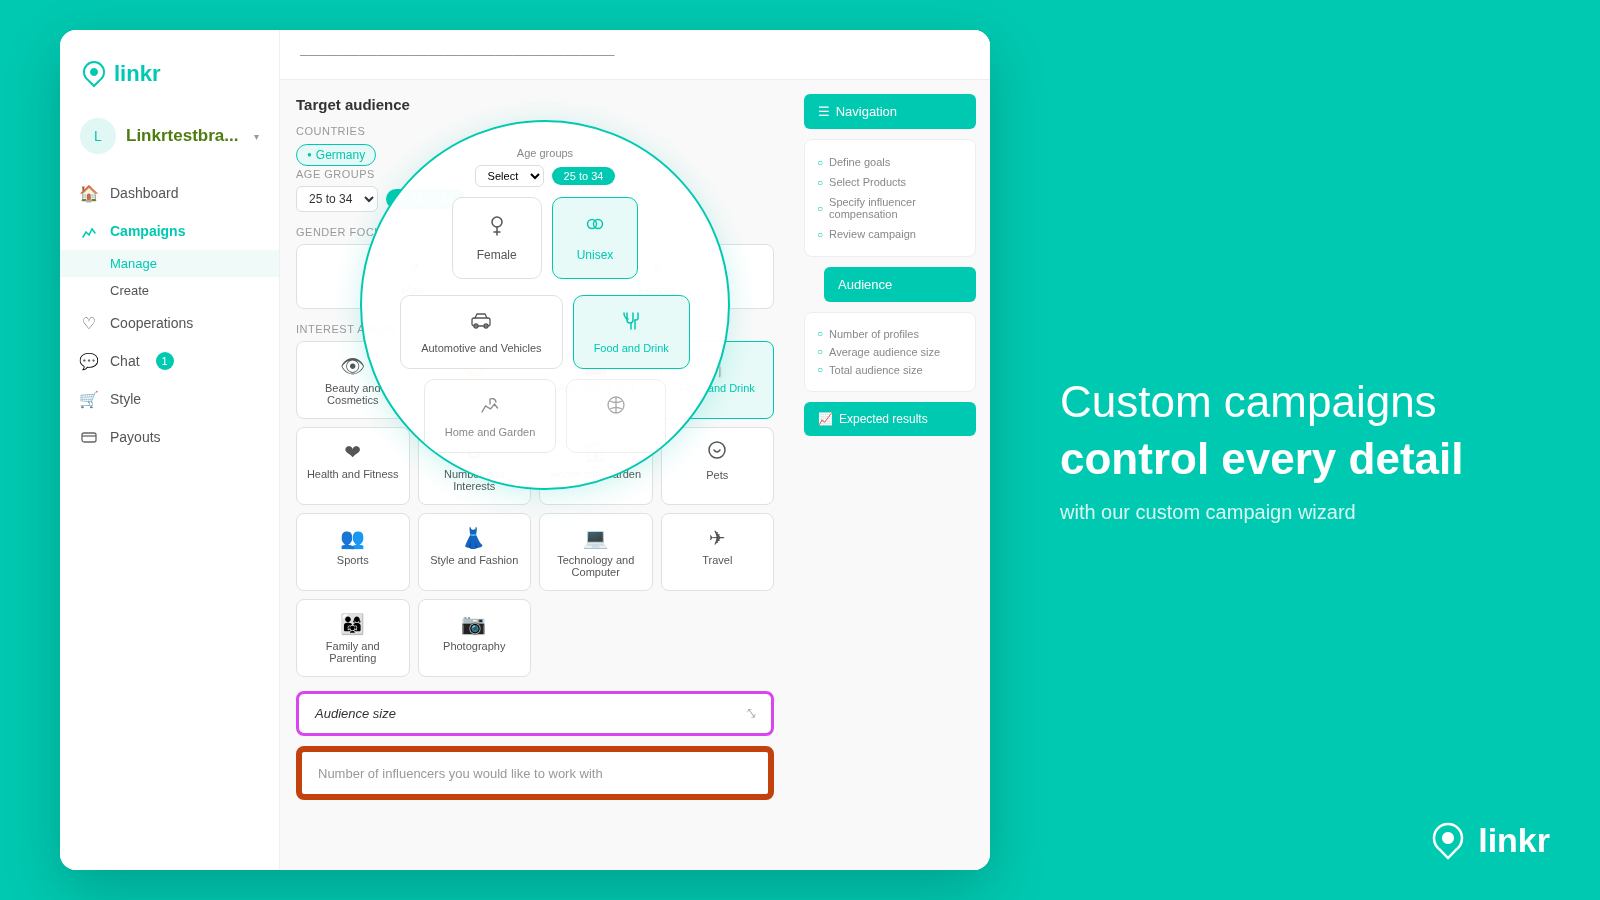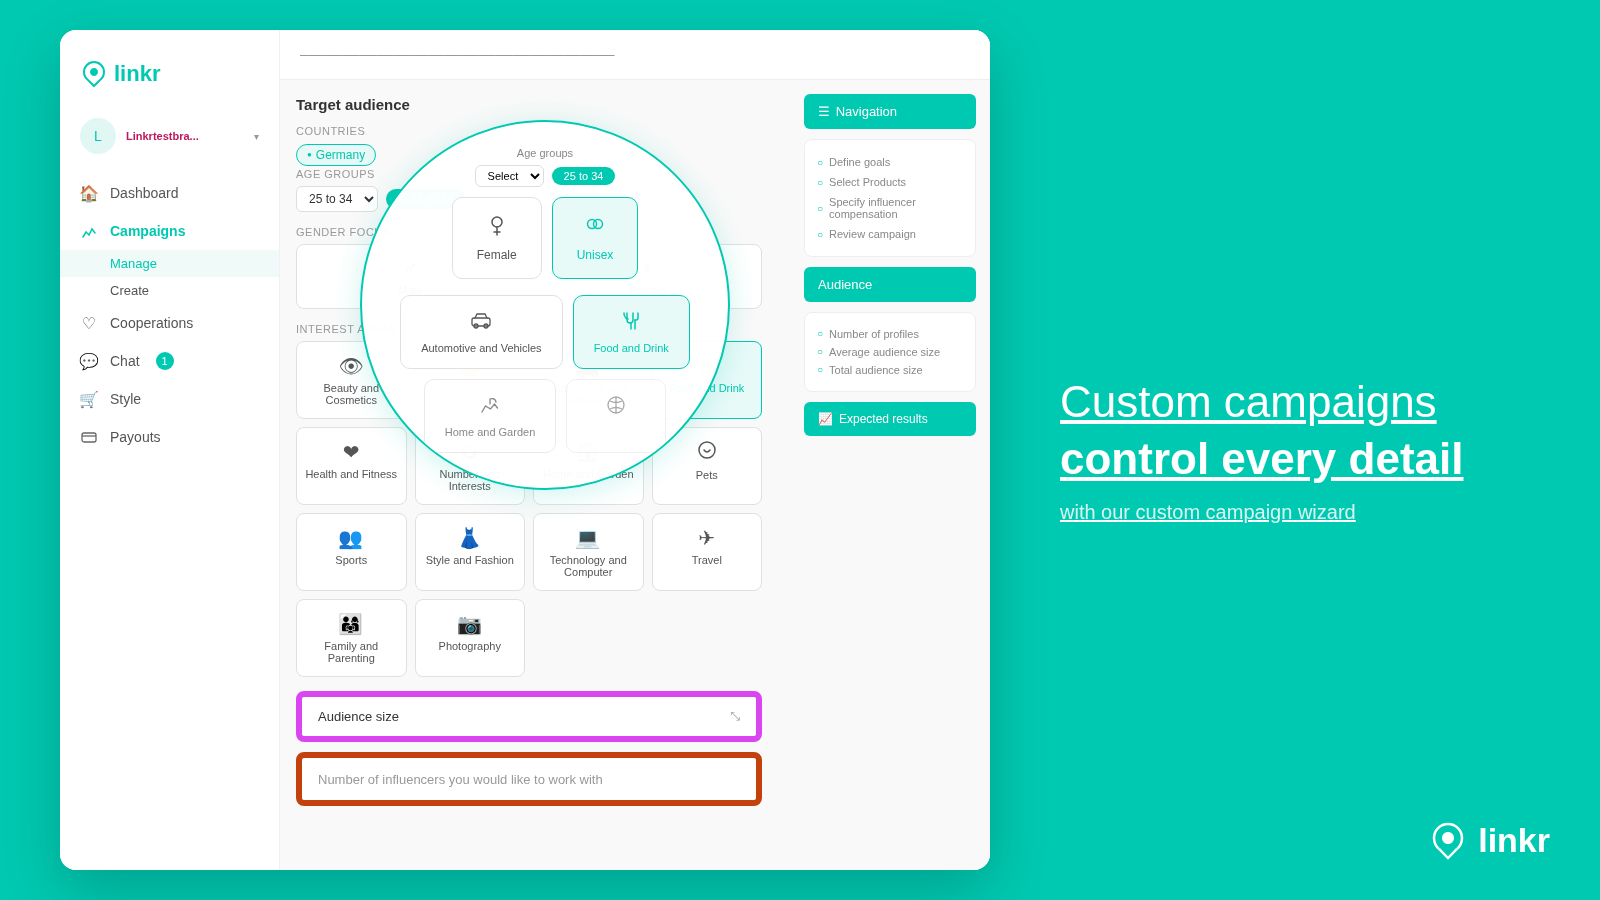--- a/index.html
+++ b/index.html
@@ -69,23 +69,23 @@
       background: #e0f7f4;
       display: flex;
       align-items: center;
       justify-content: center;
       font-size: 14px;
       color: #00C9B1;
       overflow: hidden;
     }
 
     .sidebar-account .account-name {
-      font-size: 11px;
+      font-size: 17px;
       font-weight: 600;
-      color: #be185d;
+      color: #4d7c0f;
     }
 
     .sidebar-account .chevron {
       margin-left: auto;
       color: #999;
       font-size: 10px;
     }
 
     .sidebar-nav-item {
       display: flex;
@@ -153,21 +153,21 @@
       padding: 0 20px;
       font-size: 13px;
       color: #666;
     }
 
     
     .content-area {
       display: flex;
       flex: 1;
       overflow: hidden;
-      gap: 12px;
+      gap: 0;
     }
 
     
     .left-panel {
       flex: 1;
       overflow-y: auto;
       padding: 16px;
     }
 
     .section-title {
@@ -281,28 +281,29 @@
     .interest-card .interest-icon { font-size: 20px; margin-bottom: 4px; }
 
     .interest-card.selected {
       border-color: #00C9B1;
       background: #e8faf8;
       color: #00C9B1;
     }
 
     
     .audience-section {
-      border: 6px solid #d946ef;
+      border: 3px solid #d946ef;
       border-radius: 8px;
       padding: 12px 16px;
       background: white;
       margin-bottom: 10px;
       display: flex;
       align-items: center;
       justify-content: space-between;
+      font-style: italic;
     }
 
     .audience-section .audience-label {
       font-size: 13px;
       color: #333;
     }
 
     .expand-icon {
       color: #999;
       font-size: 12px;
@@ -365,20 +366,21 @@
       font-size: 10px;
     }
 
     .audience-panel {
       background: #00C9B1;
       border-radius: 6px;
       padding: 10px 14px;
       color: white;
       font-size: 13px;
       font-weight: 500;
+      margin-left: 20px;
     }
 
     .audience-stats {
       background: white;
       border-radius: 8px;
       padding: 12px;
       border: 1px solid #eee;
     }
 
     .audience-stat {
@@ -792,21 +794,21 @@
           </svg>
         </div>
         <div></div>
       </div>
     </div>
   </div>
 
 </div>
 
 <div style="position:fixed; right:0; top:0; width:580px; height:900px; display:flex; flex-direction:column; justify-content:center; padding: 60px 60px 60px 40px;">
-  <div style="color:white;text-decoration:underline;">
+  <div style="color:white;">
     <div style="font-size:44px; font-weight:300; line-height:1.2; margin-bottom:4px;">Custom campaigns</div>
     <div style="font-size:44px; font-weight:800; line-height:1.2; margin-bottom:16px; color:white;">control every detail</div>
     <div style="font-size:20px; font-weight:300; color:rgba(255,255,255,0.85);">with our custom campaign wizard</div>
   </div>
 
   <div style="position:absolute; bottom:40px; right:50px; display:flex; align-items:center; gap:10px;">
     <svg width="40" height="40" viewBox="0 0 40 40" fill="none">
       <path d="M20 4C12.268 4 6 10.268 6 18c0 5 2.5 9.4 6.3 12.1L20 38l7.7-7.9C31.5 27.4 34 23 34 18c0-7.732-6.268-14-14-14z" stroke="white" stroke-width="2.5" fill="none"></path>
       <path d="M20 12c-3.3 0-6 2.7-6 6s2.7 6 6 6 6-2.7 6-6-2.7-6-6-6z" fill="white"></path>
     </svg>

